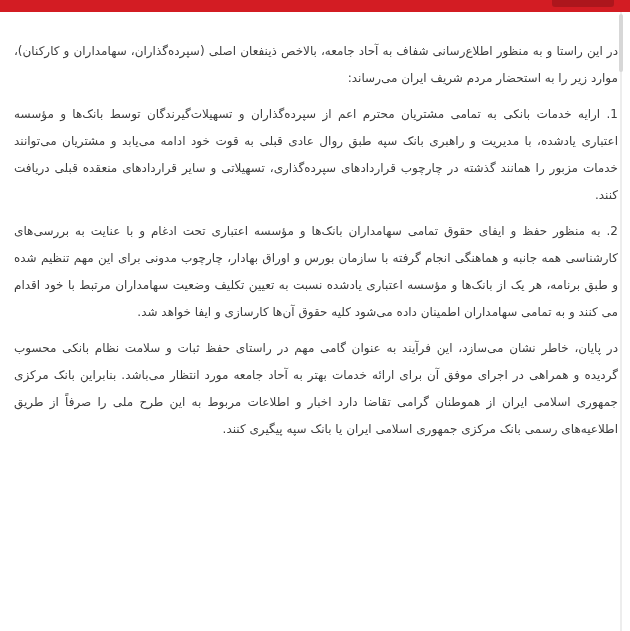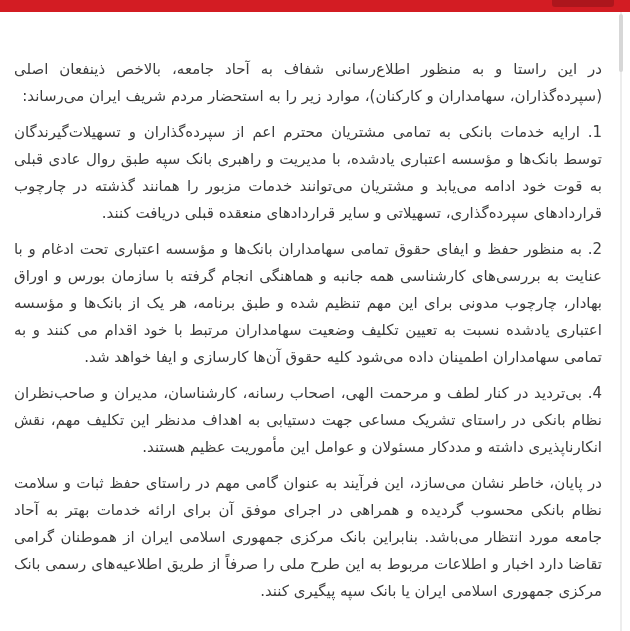--- a/index.html
+++ b/index.html
@@ -53,27 +53,26 @@
   }
   
   #doc {
     position: absolute;
     top: 12px;
     right: 0;
     left: 0;
     bottom: 0;
     direction: rtl;
     unicode-bidi: embed;
-    padding: 26px 28px 0 14px;
+    padding: 26px 12px 0 14px;
     color: #3d3d3d;
-    font-size: 15px;
+    font-size: 12px;
     line-height: 27px;
     text-align: justify;
     text-align-last: right;
-    margin-top: 18px;
   }
   #doc p {
     margin: 0 0 9px 0;
   }
 </style>
 </head>
 <body>
 
 <div id="page">
 
@@ -85,18 +84,17 @@
   <div id="scrollbar-thumb"></div>
 
   <div id="doc">
     <p>در این راستا و به منظور اطلاع‌رسانی شفاف به آحاد جامعه، بالاخص ذینفعان اصلی (سپرده‌گذاران، سهامداران و کارکنان)، موارد زیر را به استحضار مردم شریف ایران می‌رساند:</p>
 
     <p>1. ارایه خدمات بانکی به تمامی مشتریان محترم اعم از سپرده‌گذاران و تسهیلات‌گیرندگان توسط بانک‌ها و مؤسسه اعتباری یادشده، با مدیریت و راهبری بانک سپه طبق روال عادی قبلی به قوت خود ادامه می‌یابد و مشتریان می‌توانند خدمات مزبور را همانند گذشته در چارچوب قراردادهای سپرده‌گذاری، تسهیلاتی و سایر قراردادهای منعقده قبلی دریافت کنند.</p>
 
     <p>2. به منظور حفظ و ایفای حقوق تمامی سهامداران بانک‌ها و مؤسسه اعتباری تحت ادغام و با عنایت به بررسی‌های کارشناسی همه جانبه و هماهنگی انجام گرفته با سازمان بورس و اوراق بهادار، چارچوب مدونی برای این مهم تنظیم شده و طبق برنامه، هر یک از بانک‌ها و مؤسسه اعتباری یادشده نسبت به تعیین تکلیف وضعیت سهامداران مرتبط با خود اقدام می کنند و به تمامی سهامداران اطمینان داده می‌شود کلیه حقوق آن‌ها کارسازی و ایفا خواهد شد.</p>
 
 
-    <p>4. بی‌تردید در کنار لطف و مرحمت الهی، اصحاب رسانه، کارشناسان، مدیران و صاحب‌نظران نظام بانکی در راستای تشریک مساعی جهت دستیابی به اهداف مدنظر این تکلیف مهم، نقش انکارناپذیری داشته و مددکار مسئولان و عوامل این مأموریت عظیم هستند.</p>
 
     <p>در پایان، خاطر نشان می‌سازد، این فرآیند به عنوان گامی مهم در راستای حفظ ثبات و سلامت نظام بانکی محسوب  گردیده و همراهی در اجرای موفق آن برای ارائه خدمات بهتر به آحاد جامعه مورد انتظار می‌باشد. بنابراین بانک مرکزی جمهوری اسلامی ایران از هموطنان گرامی تقاضا دارد اخبار و اطلاعات مربوط به این طرح ملی را صرفاً از طریق اطلاعیه‌های رسمی بانک مرکزی جمهوری اسلامی ایران یا بانک سپه پیگیری کنند.</p>
   </div>
 
 </div>
 
 </body></html>

